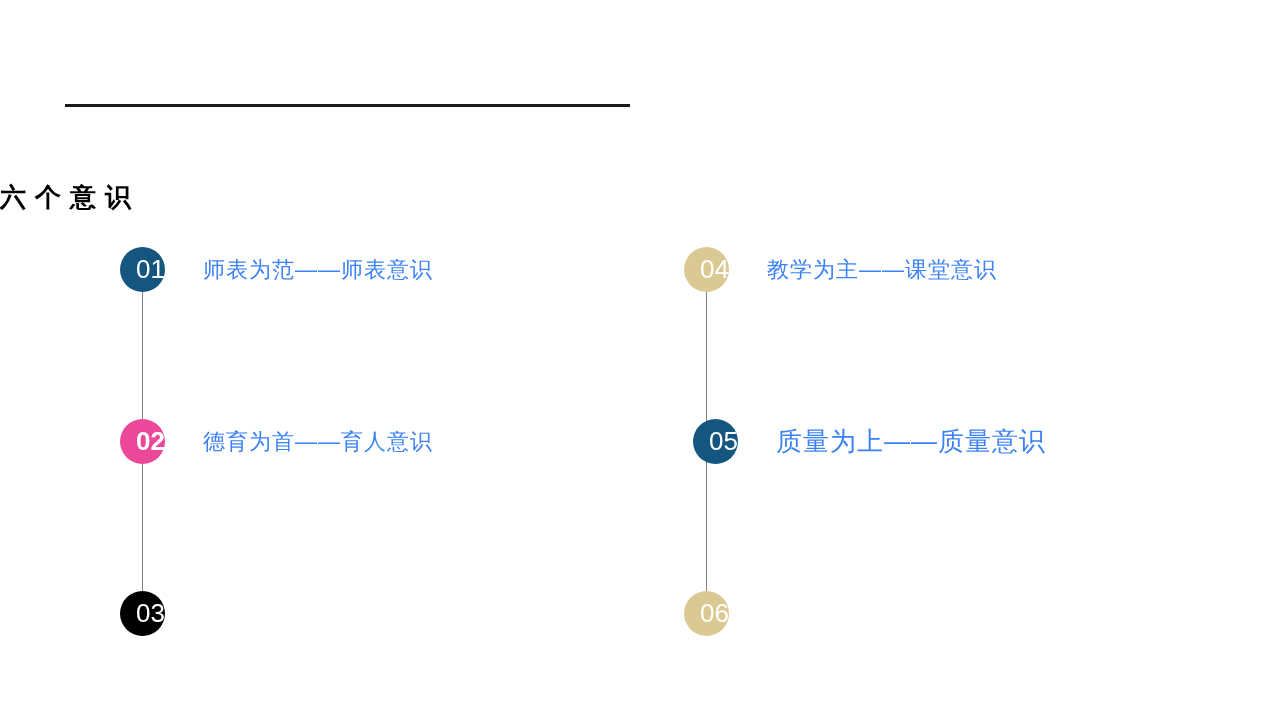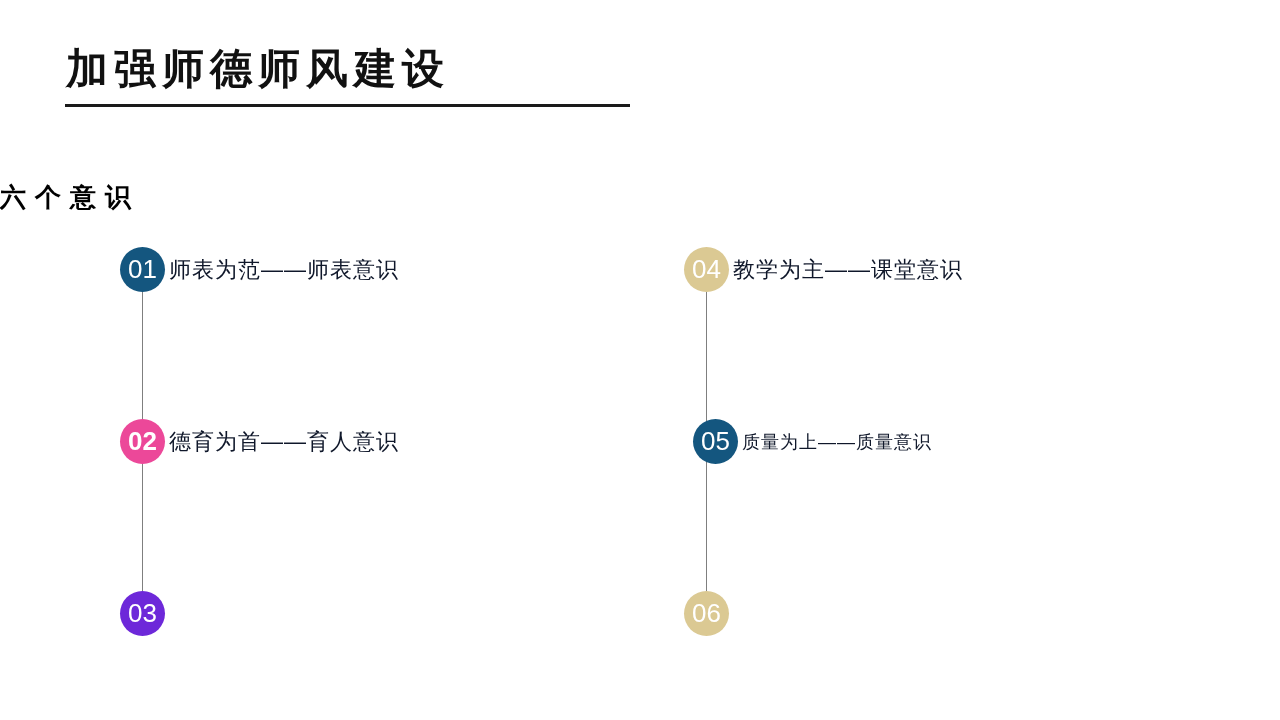--- a/index.html
+++ b/index.html
@@ -75,45 +75,44 @@
   .item-1 { top: 0px; }
   .item-2 { top: 172px; }
   .item-3 { top: 344px; }
   .badge {
     position: relative;
     width: 45px;
     height: 45px;
     border-radius: 50%;
     display: flex;
     align-items: center;
-    justify-content: center;
+    justify-content: flex-end;
     color: #ffffff;
     font-size: 26px;
     font-weight: 400;
     flex-shrink: 0;
     z-index: 2;
   }
   .item-label {
-    margin-left: 4px;
+    margin-left: 38px;
     font-size: 22px;
-    color: #0f172a;
+    color: #3b82f6;
     white-space: nowrap;
     letter-spacing: 1px;
   }
   .item-label.small {
-    font-size: 18px;
+    font-size: 26px;
     text-align: right;
   }
 </style>
 </head>
 <body>
 
 <div class="slide">
 
-  <h1 class="slide-title">加强师德师风建设</h1>
   <div class="title-underline" style="background: rgb(26, 26, 26);"></div>
 
   <h2 class="section-heading">六个意识</h2>
 
   <div class="column column-left">
     <div class="connector" style="background: rgb(127, 127, 127);"></div>
 
     <div class="item item-1">
       <div class="badge" style="background: rgb(20, 86, 127);">
         <span>01</span>
@@ -122,21 +121,21 @@
     </div>
 
     <div class="item item-2">
       <div class="badge" style="background: #ec4899; font-weight: bold;">
         <span>02</span>
       </div>
       <div class="item-label">德育为首——育人意识</div>
     </div>
 
     <div class="item item-3">
-      <div class="badge" style="background: #6d28d9;">
+      <div class="badge" style="background: #000000;">
         <span>03</span>
       </div>
     </div>
   </div>
 
   <div class="column column-right">
     <div class="connector" style="background: rgb(127, 127, 127);"></div>
 
     <div class="item item-1">
       <div class="badge" style="background: rgb(219, 201, 147);">

